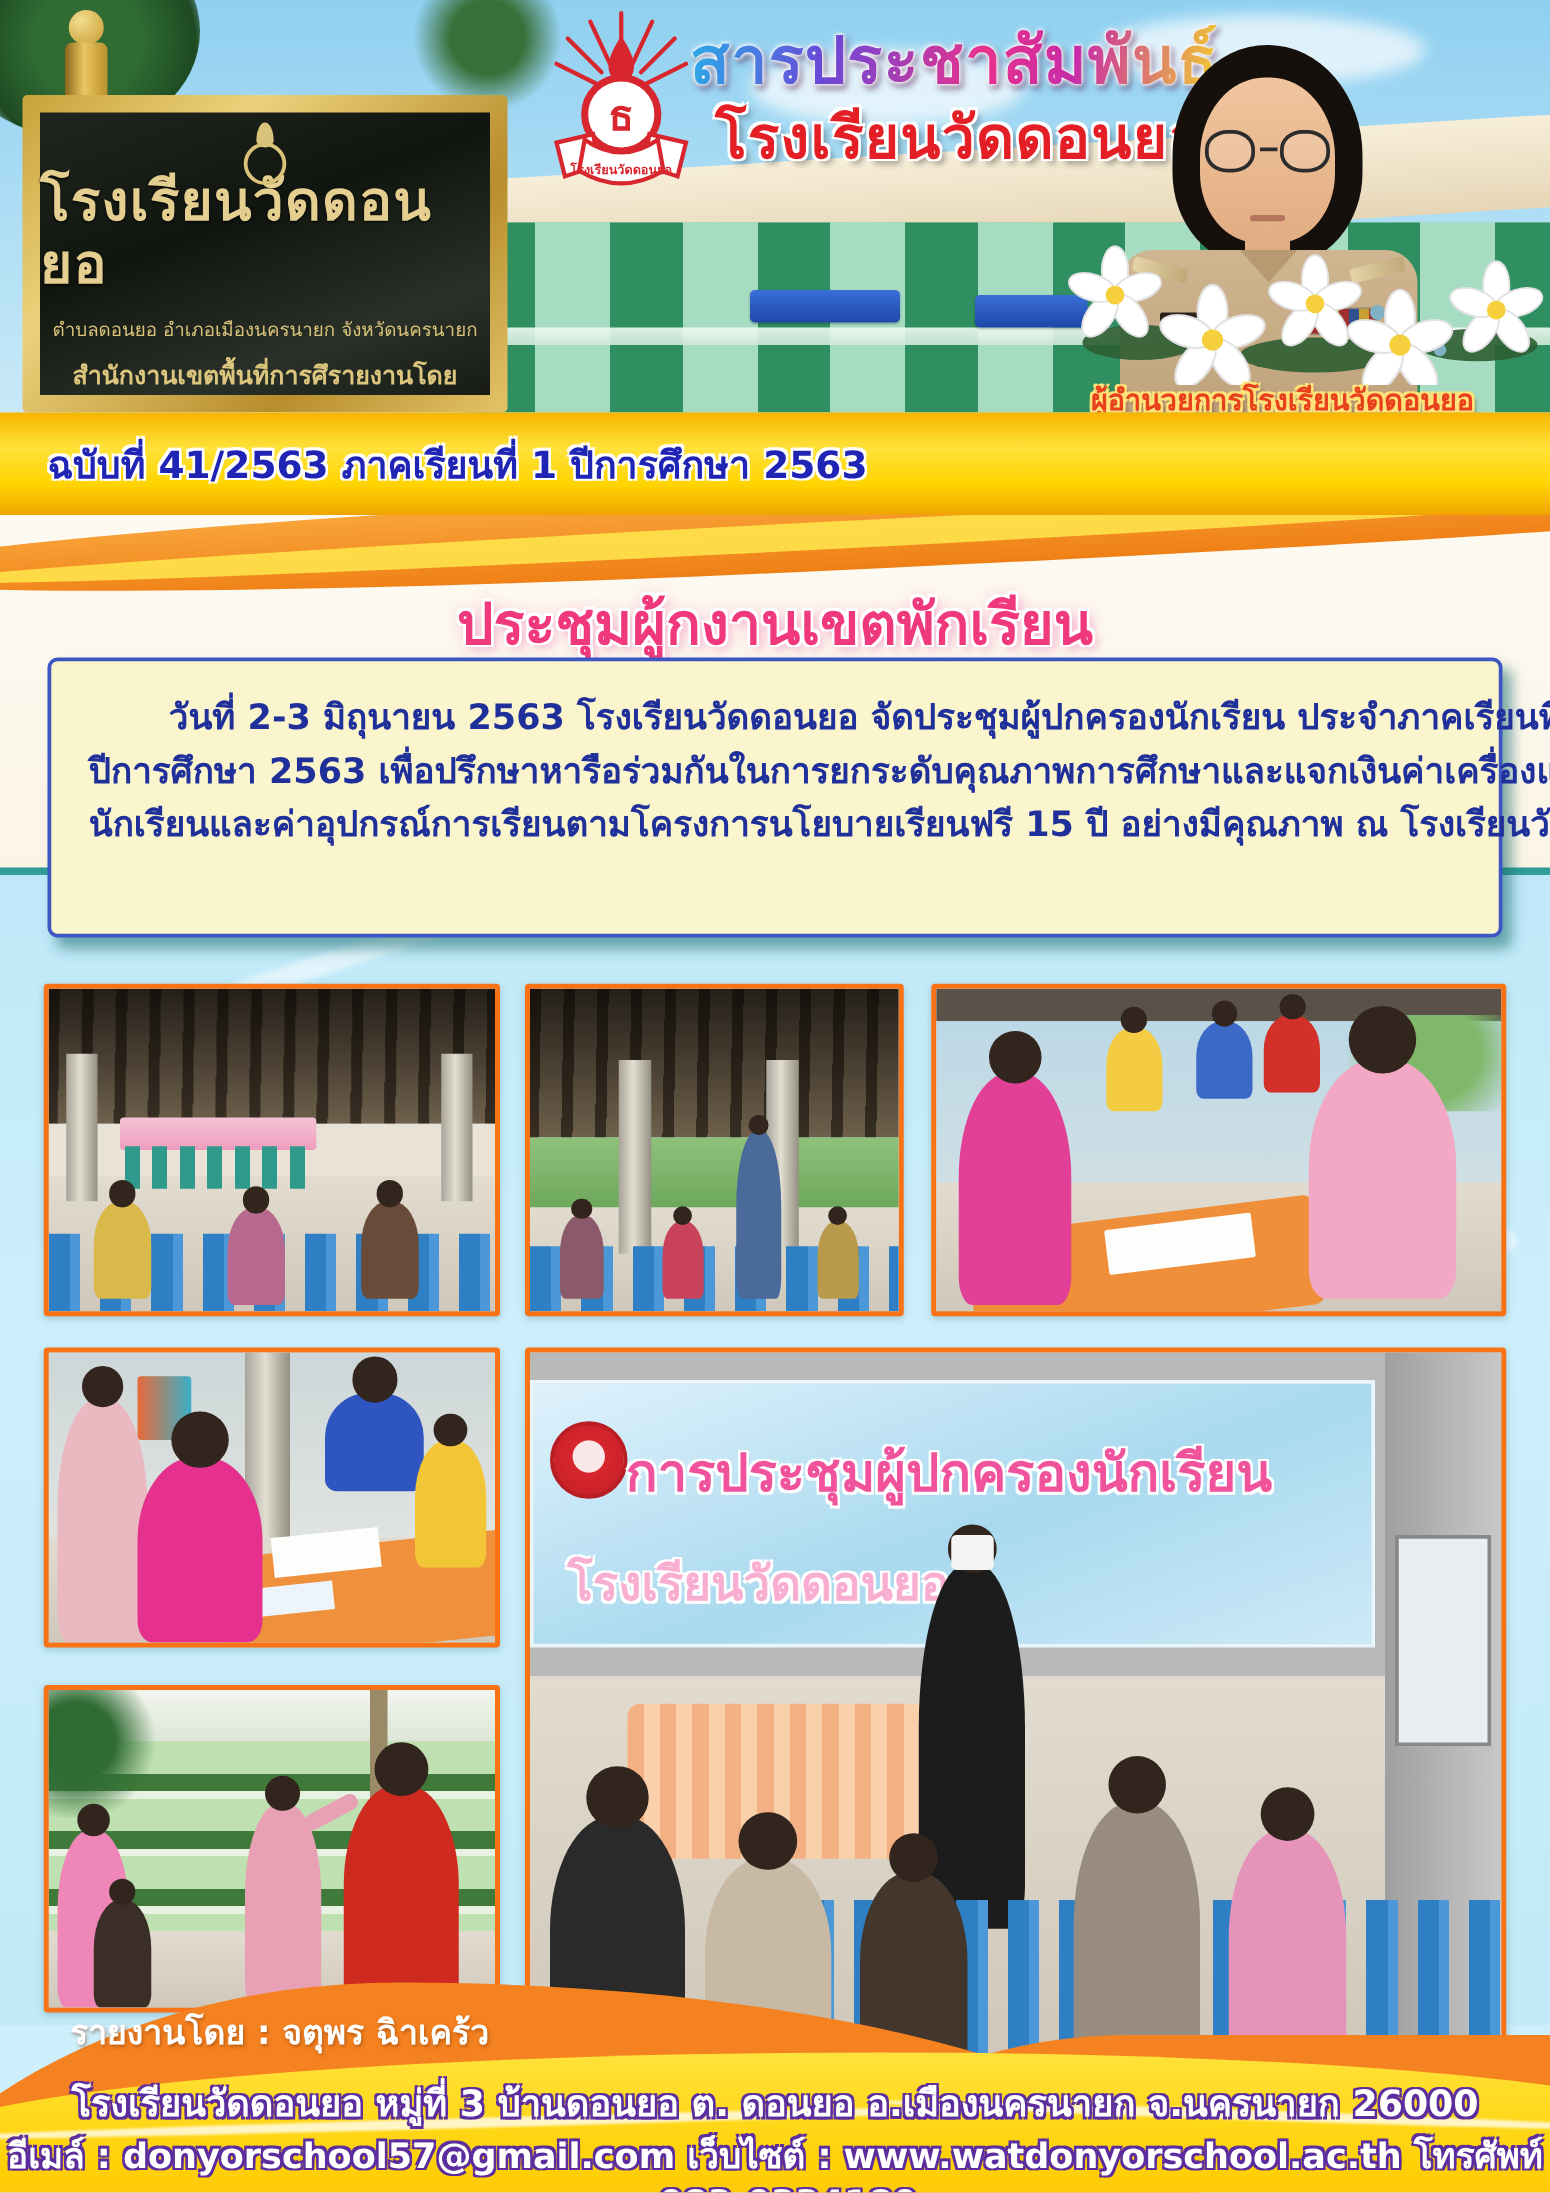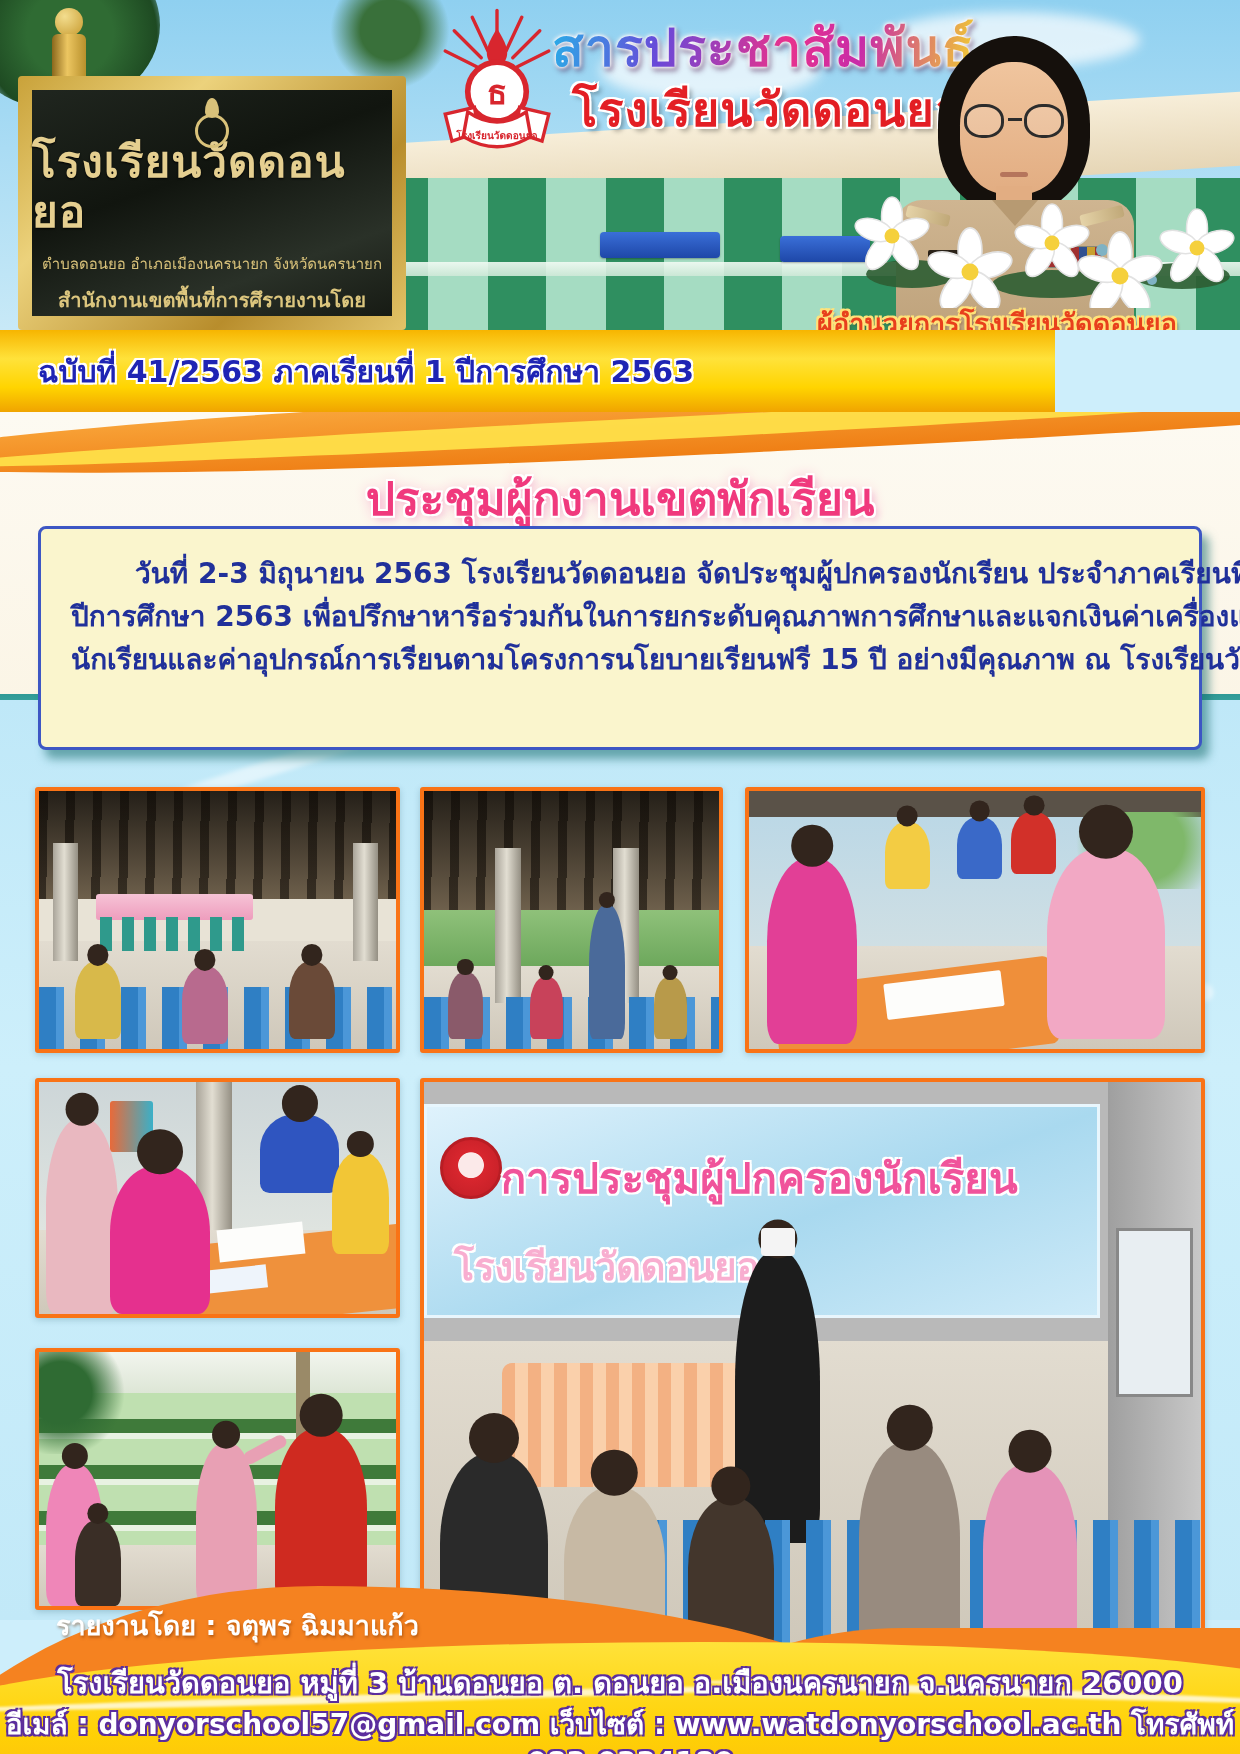--- a/index.html
+++ b/index.html
@@ -57,26 +57,26 @@
                border-radius:26px 26px 0 0; }
   .dir-collar { position:absolute; left:992px; top:200px; width:46px; height:26px; background:#b79a72;
                 clip-path:polygon(0 0,100% 0,50% 100%); }
   .dir-epaulette { position:absolute; width:44px; height:12px; background:linear-gradient(90deg,#e5d3a8,#c0a878); border-radius:3px; }
   .dir-ribbons { position:absolute; left:1046px; top:246px; width:56px; height:22px;
                  background:repeating-linear-gradient(90deg,#a03030 0 8px,#305090 8px 16px,#c8a030 16px 24px); border:1px solid #887; }
   .dir-tag { position:absolute; left:928px; top:250px; width:44px; height:14px; background:#2a2218; border-radius:2px; }
 
   .dir-name { position:absolute; left:840px; top:272px; width:396px; text-align:center; font-size:27px; font-weight:bold; color:#3642cf;
               text-shadow:-2px -2px 0 #fff,2px -2px 0 #fff,-2px 2px 0 #fff,2px 2px 0 #fff,3px 3px 3px rgba(0,0,60,.35); }
-  .dir-title { position:absolute; left:799px; top:302px; width:396px; text-align:center; font-size:27px; font-weight:bold; color:#e8401c;
+  .dir-title { position:absolute; left:828px; top:302px; width:396px; text-align:center; font-size:23px; font-weight:bold; color:#e8401c;
                text-shadow:-2px -2px 0 #ffe27a,2px -2px 0 #ffe27a,-2px 2px 0 #ffe27a,2px 2px 0 #ffe27a,3px 3px 3px rgba(80,20,0,.4); }
   .flowers { position:absolute; left:852px; top:188px; width:388px; height:120px; }
 
   
-  .issue-bar { position:absolute; left:0; top:330px; width:1055px; height:82px;
+  .issue-bar { position:absolute; left:0; top:330px; width:1240px; height:82px;
                background:linear-gradient(180deg,#f7b500,#ffe23a 35%,#ffd400 70%,#f0a400);
                display:flex; align-items:center; justify-content:space-between; padding:0 38px; }
   .issue-bar span { font-size:30px; font-weight:bold; color:#1f24b4;
                text-shadow:-2px -2px 0 #fff,2px -2px 0 #fff,-2px 2px 0 #fff,2px 2px 0 #fff; }
 
   
   .mid-bg { position:absolute; left:0; top:412px; width:1240px; height:290px; background:linear-gradient(180deg,#fdfaf2,#fbf5e6); overflow:hidden; }
   .swoosh1 { position:absolute; left:-120px; top:-18px; width:1500px; height:64px;
              background:linear-gradient(180deg,#f9a63b,#ef7f15); border-radius:100% 100% 100% 100%/100% 160% 40% 100%;
              transform:rotate(-2.6deg); }
@@ -347,17 +347,17 @@
     <div class="layer" style="left:57%;top:36%;width:13%;height:5%;background:#e8a0b4;transform:rotate(-28deg);border-radius:6px;"></div>
     <div class="fig" style="left:66%;top:30%;width:26%;height:70%;background:#cf2a20;"></div>
   </div>
 
   <div class="wave-orange"></div>
   <div class="wave-orange2"></div>
   <div class="wave-yellow"></div>
   <div class="wave-hi" style="left:-60px;top:1694px;width:900px;height:8px;transform:rotate(-1.6deg);"></div>
   <div class="wave-hi" style="left:700px;top:1688px;width:600px;height:8px;transform:rotate(2deg);"></div>
 
-  <div class="reported">รายงานโดย : จตุพร ฉิมมาแก้ว</div>
+  <div class="reported">รายงานโดย : จตุพร ฉิาเคร้ว</div>
   <div class="addr">โรงเรียนวัดดอนยอ  หมู่ที่ 3 บ้านดอนยอ ต. ดอนยอ อ.เมืองนครนายก จ.นครนายก 26000</div>
   <div class="contact">อีเมล์ : donyorschool57@gmail.com เว็บไซต์ : www.watdonyorschool.ac.th โทรศัพท์ : 083-0334180</div>
 
 </div>
 
 </body></html>

